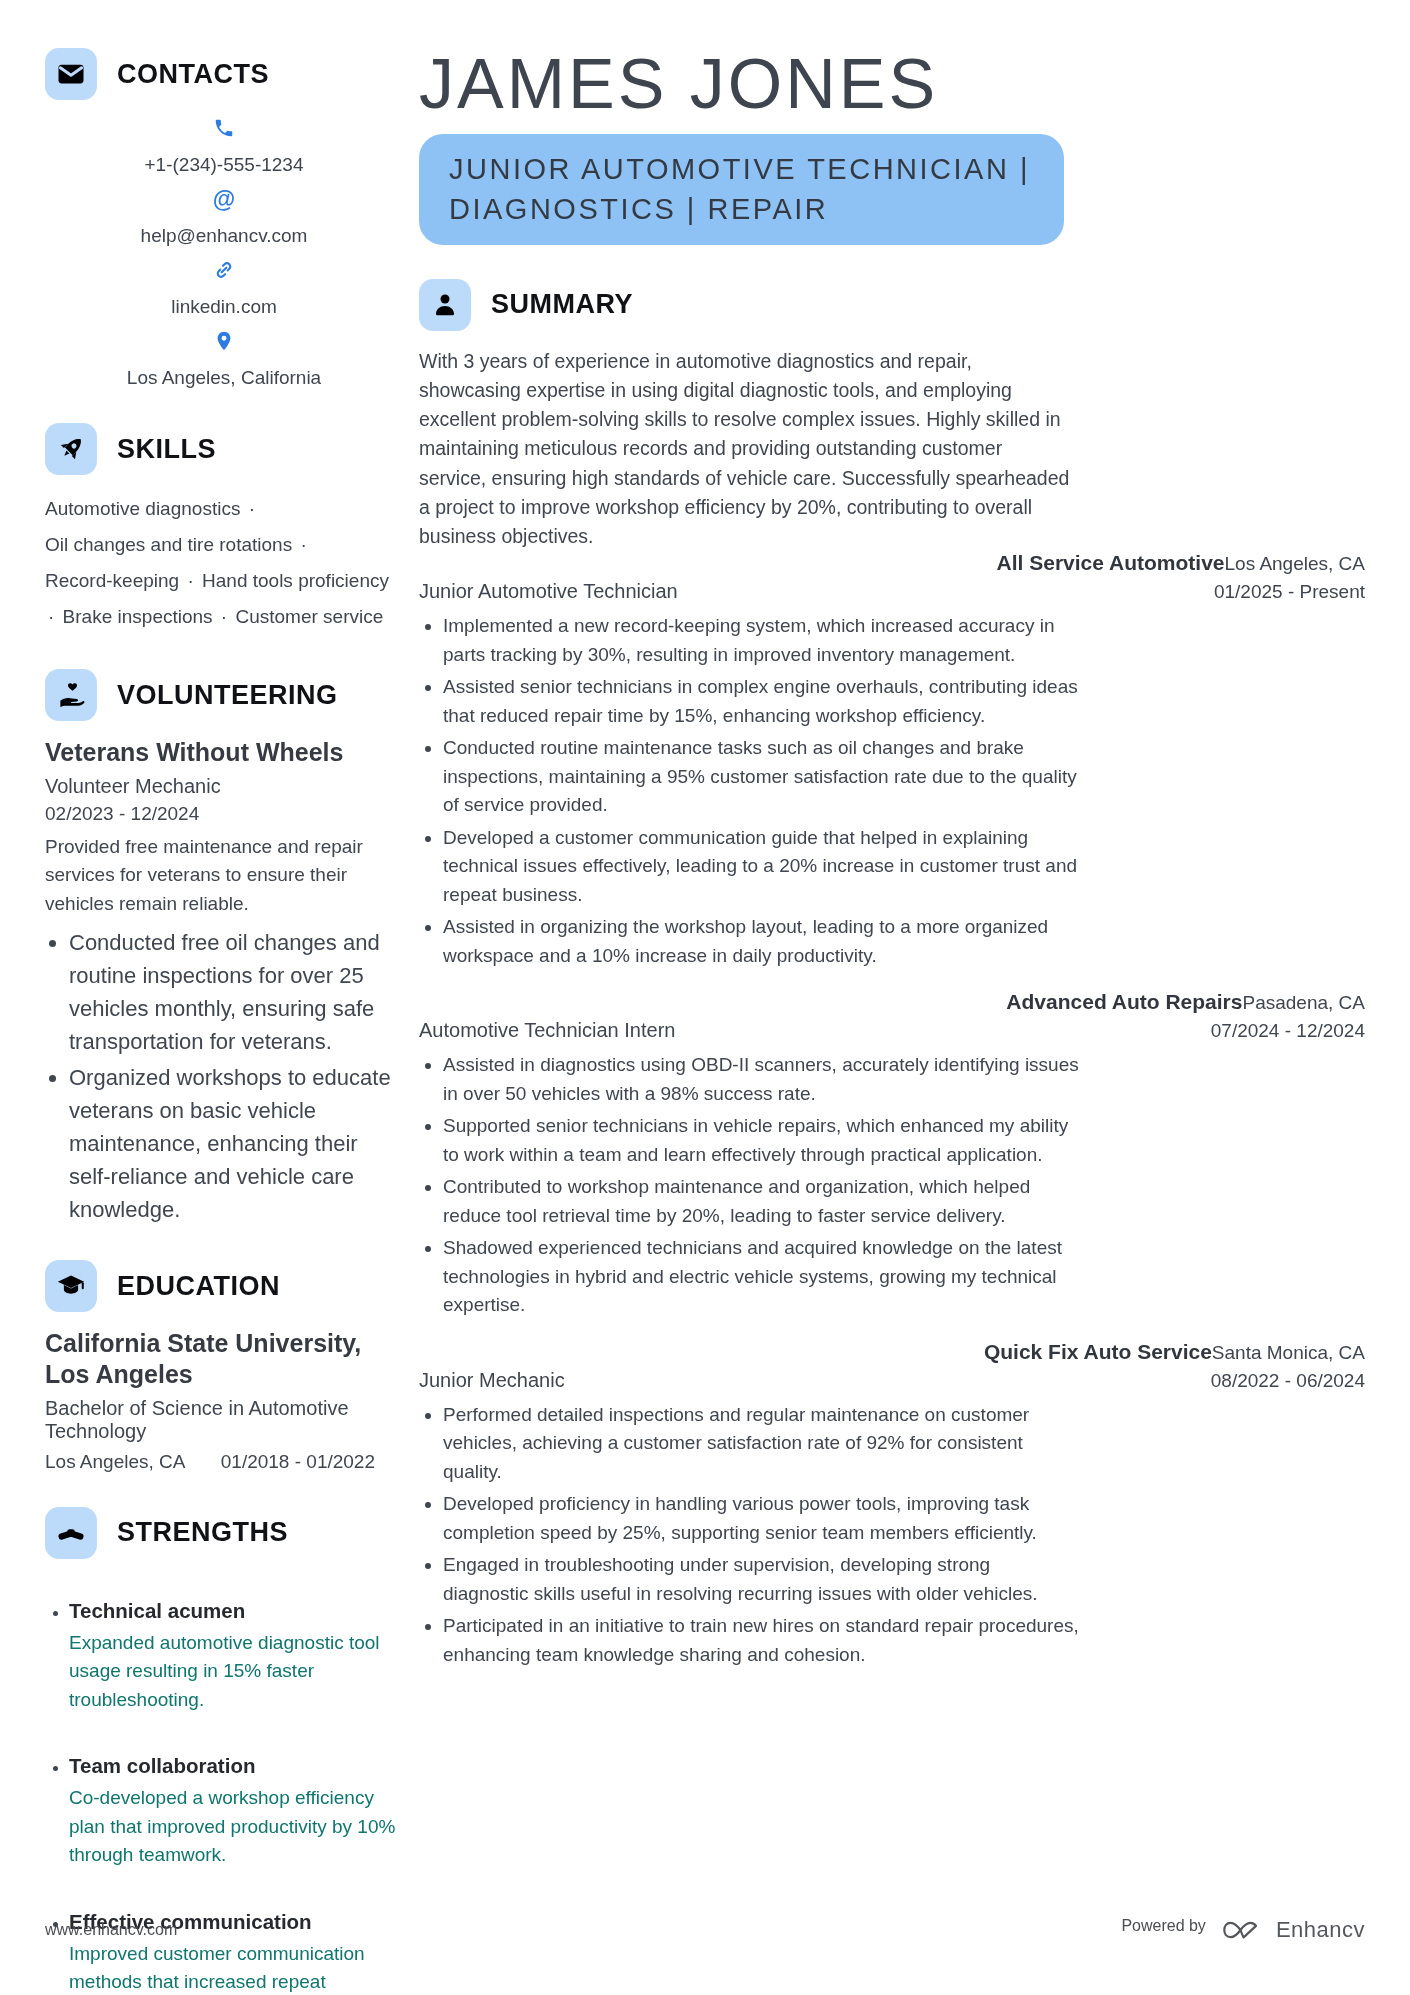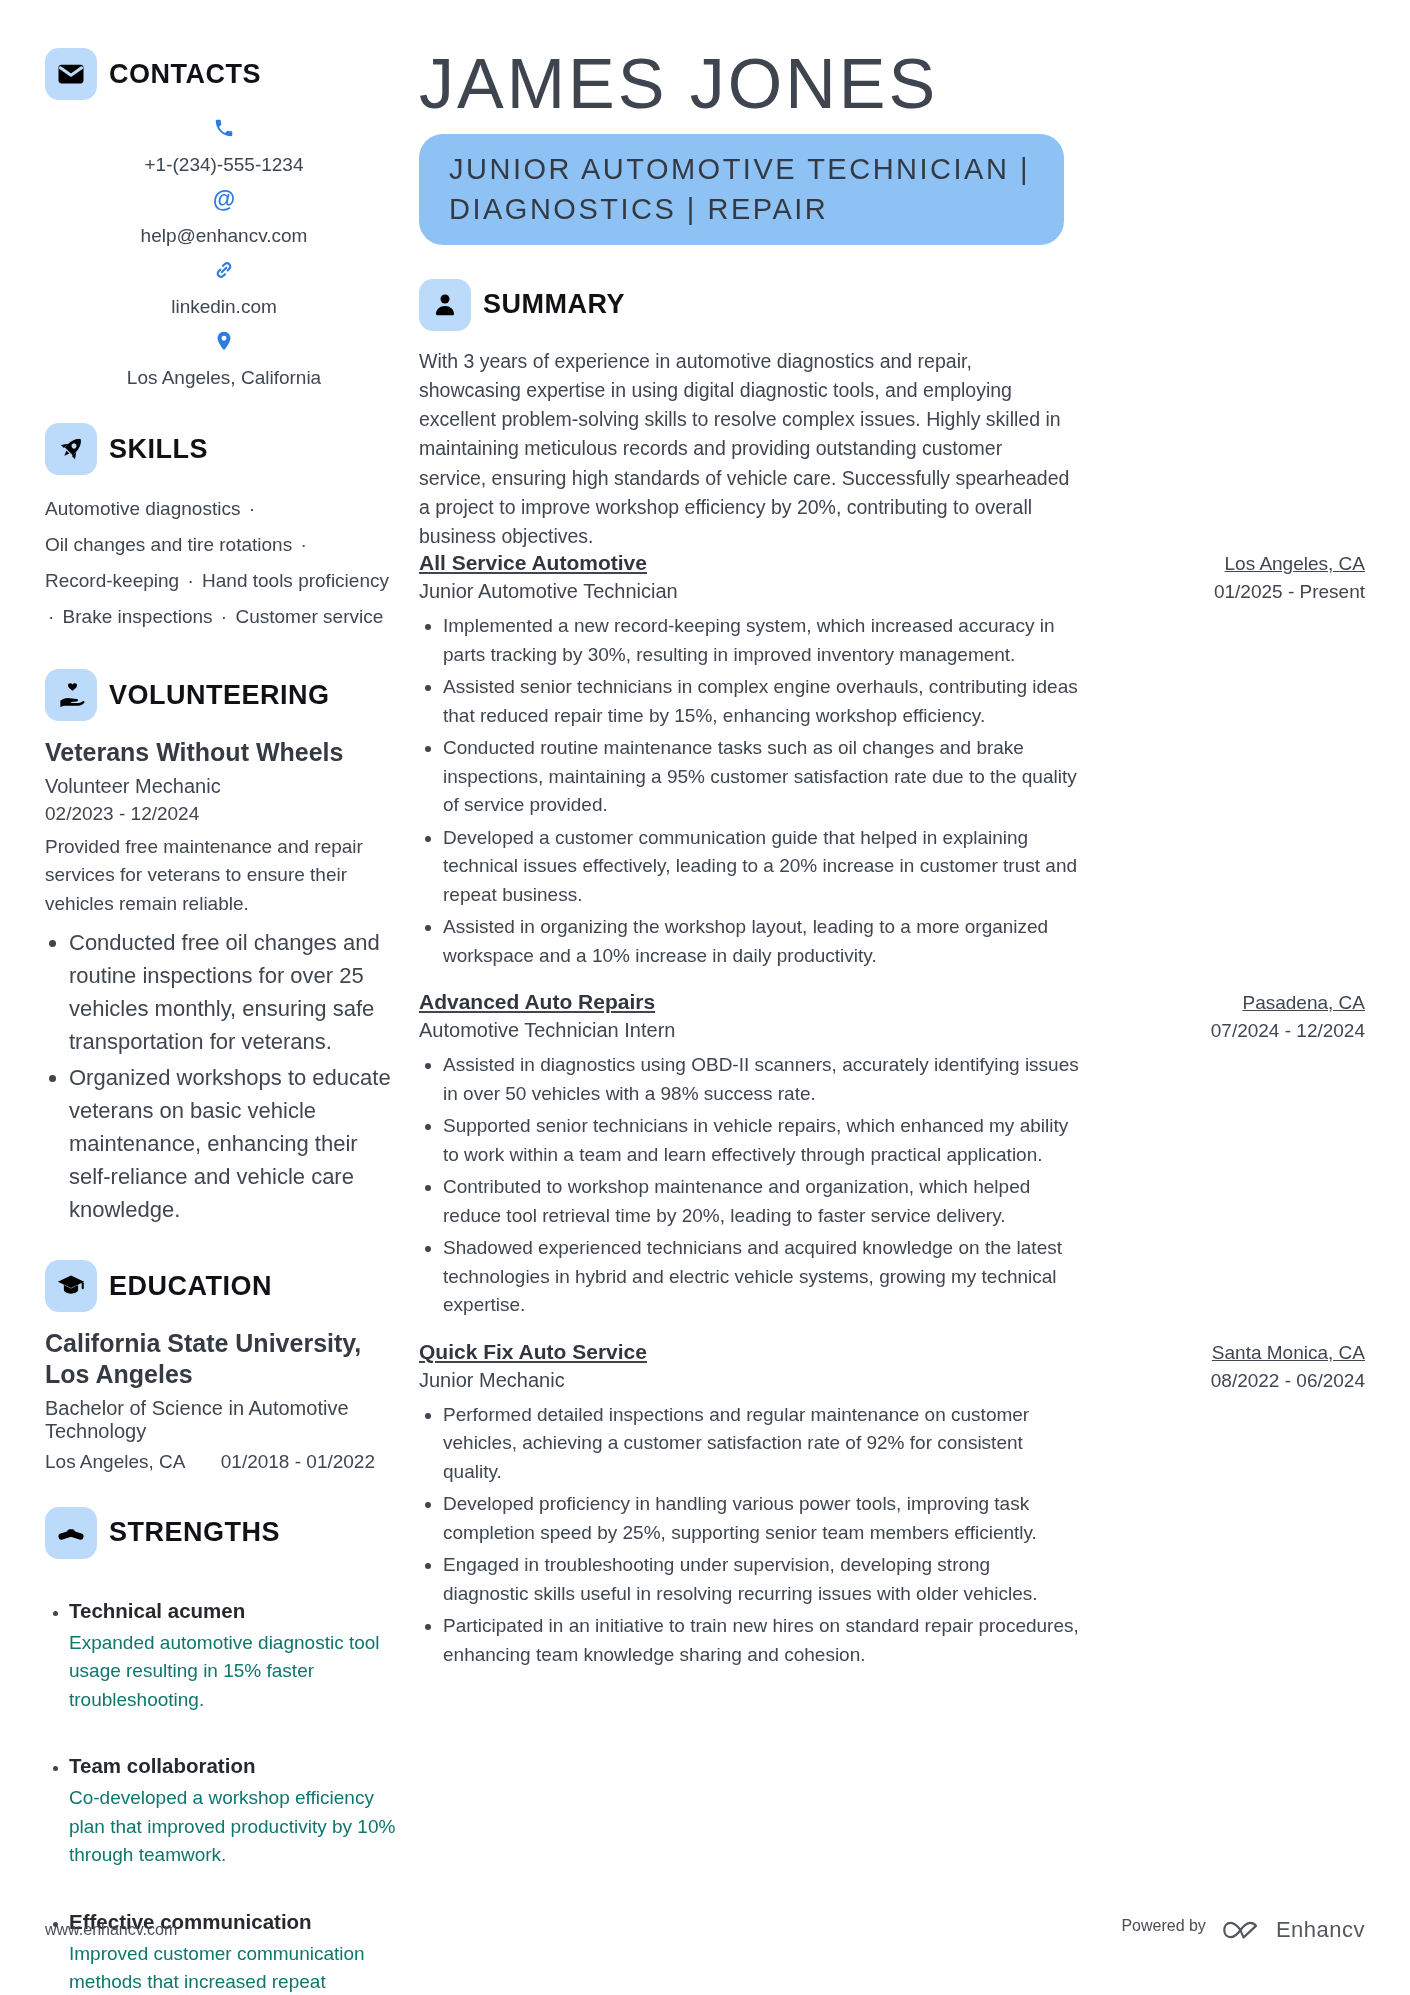--- a/index.html
+++ b/index.html
@@ -7,21 +7,21 @@
   html,body { background:#ffffff; }
   body {
     width:1410px; height:1995px; margin:0 auto; position:relative; overflow:hidden;
     font-family:"Liberation Sans","DejaVu Sans",sans-serif; color:#3f4650;
   }
   .page { display:flex; padding:48px 45px 0 45px; gap:16px; }
   .col-left { width:358px; flex-shrink:0; }
   .col-right { flex:1; min-width:0; }
 
   
-  .sec-head { display:flex; align-items:center; gap:12px; margin:34px 0 16px 0; }
+  .sec-head { display:flex; align-items:center; gap:20px; margin:34px 0 16px 0; }
   .sec-head.first { margin-top:0; }
   .chip { width:52px; height:52px; border-radius:14px; background:#bcdafa; display:flex; align-items:center; justify-content:center; flex-shrink:0; }
   .chip svg { width:30px; height:30px; display:block; }
   .sec-title { font-size:27px; font-weight:bold; color:#101216; letter-spacing:0.5px; }
 
   
   .contact-item { display:flex; align-items:center; gap:14px; margin-bottom:11px; font-size:19px; color:#3f4650;flex-direction:column; }
   .cicon { width:24px; height:24px; display:flex; align-items:center; justify-content:center; flex-shrink:0; }
   .cicon svg { width:22px; height:22px; display:block; }
   .at-glyph { font-size:23px; font-weight:bold; color:#2e7ce0; line-height:1; }
@@ -51,21 +51,21 @@
   
   .name { font-size:70px; font-weight:300; color:#3f454f; letter-spacing:3px; line-height:1.05; }
   .badge { display:inline-block; background:#8ec2f4; color:#343a43; border-radius:24px;
            padding:15px 30px; font-size:29px; letter-spacing:2.5px; line-height:1.4;
            max-width:645px; margin-top:12px; font-weight:500; }
 
   .summary-text { width:655px; font-size:19.5px; line-height:1.5; color:#3f4650; }
 
   
   .job { margin-bottom:20px; }
-  .job-head { display:flex; justify-content:space-between; align-items:baseline;text-decoration:underline; }
+  .job-head { display:flex; justify-content:flex-end; align-items:baseline; }
   .company { font-size:21px; font-weight:bold; color:#32373f; }
   .job-loc { font-size:19px; color:#3f4650; white-space:nowrap; }
   .job-sub { display:flex; justify-content:space-between; align-items:baseline; margin-top:5px; }
   .job-role { font-size:20px; color:#3f4650; }
   .job-dates { font-size:19px; color:#3f4650; white-space:nowrap; }
   ul.job-bullets { width:660px; padding-left:24px; margin-top:9px; }
   ul.job-bullets li { font-size:19px; line-height:1.5; color:#3f4650; margin-bottom:4px; }
 
   
   .footer { position:absolute; left:45px; right:45px; bottom:52px;

